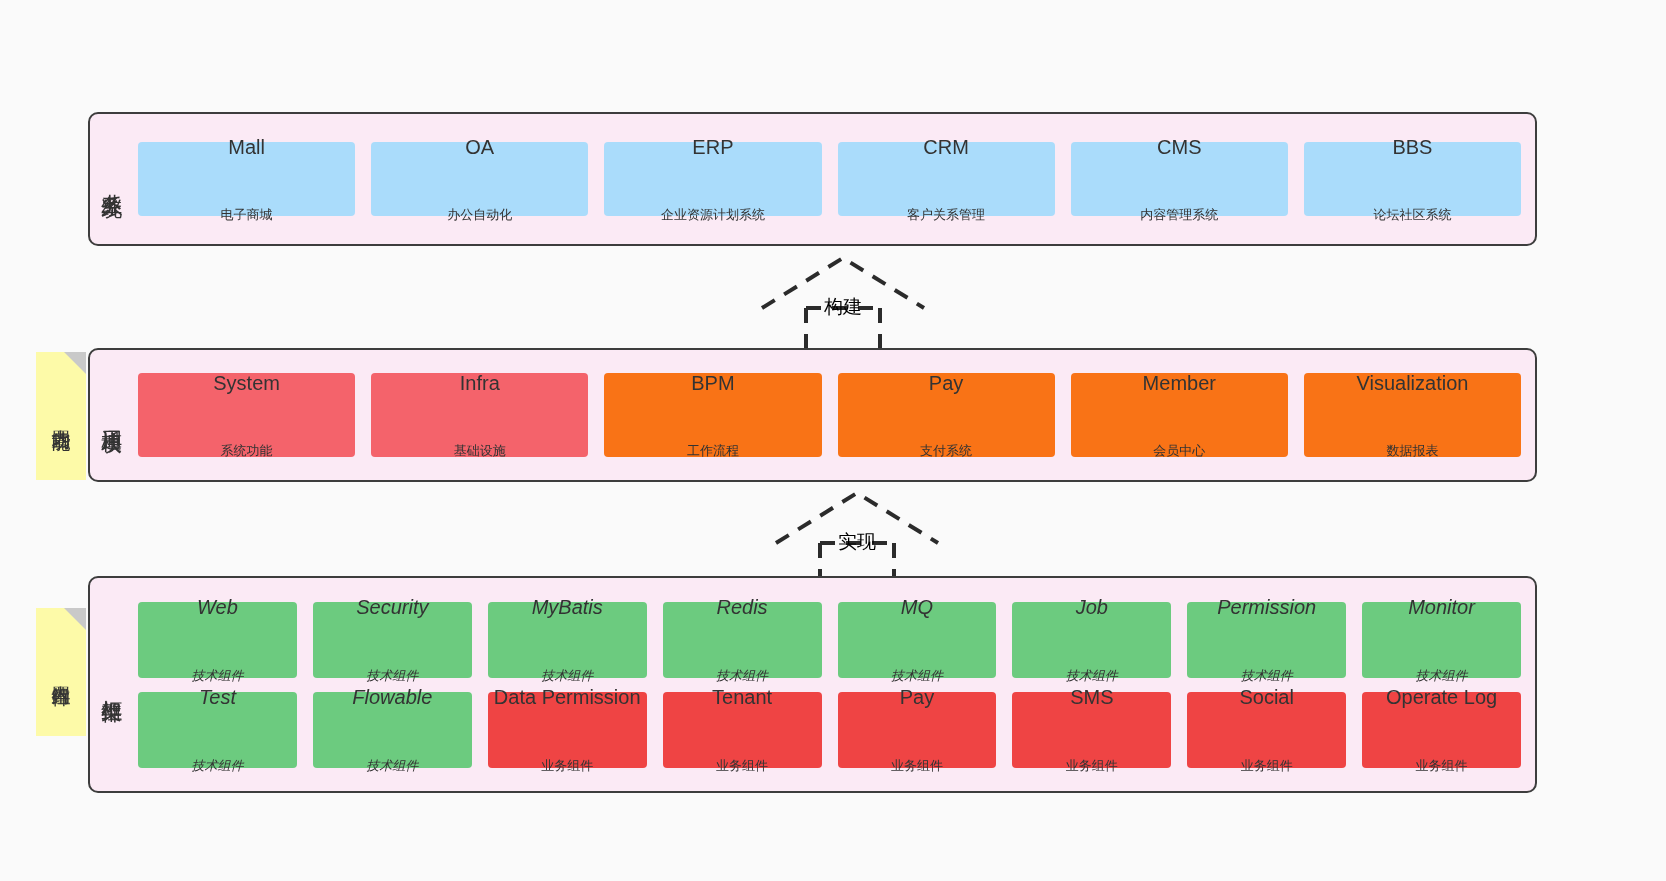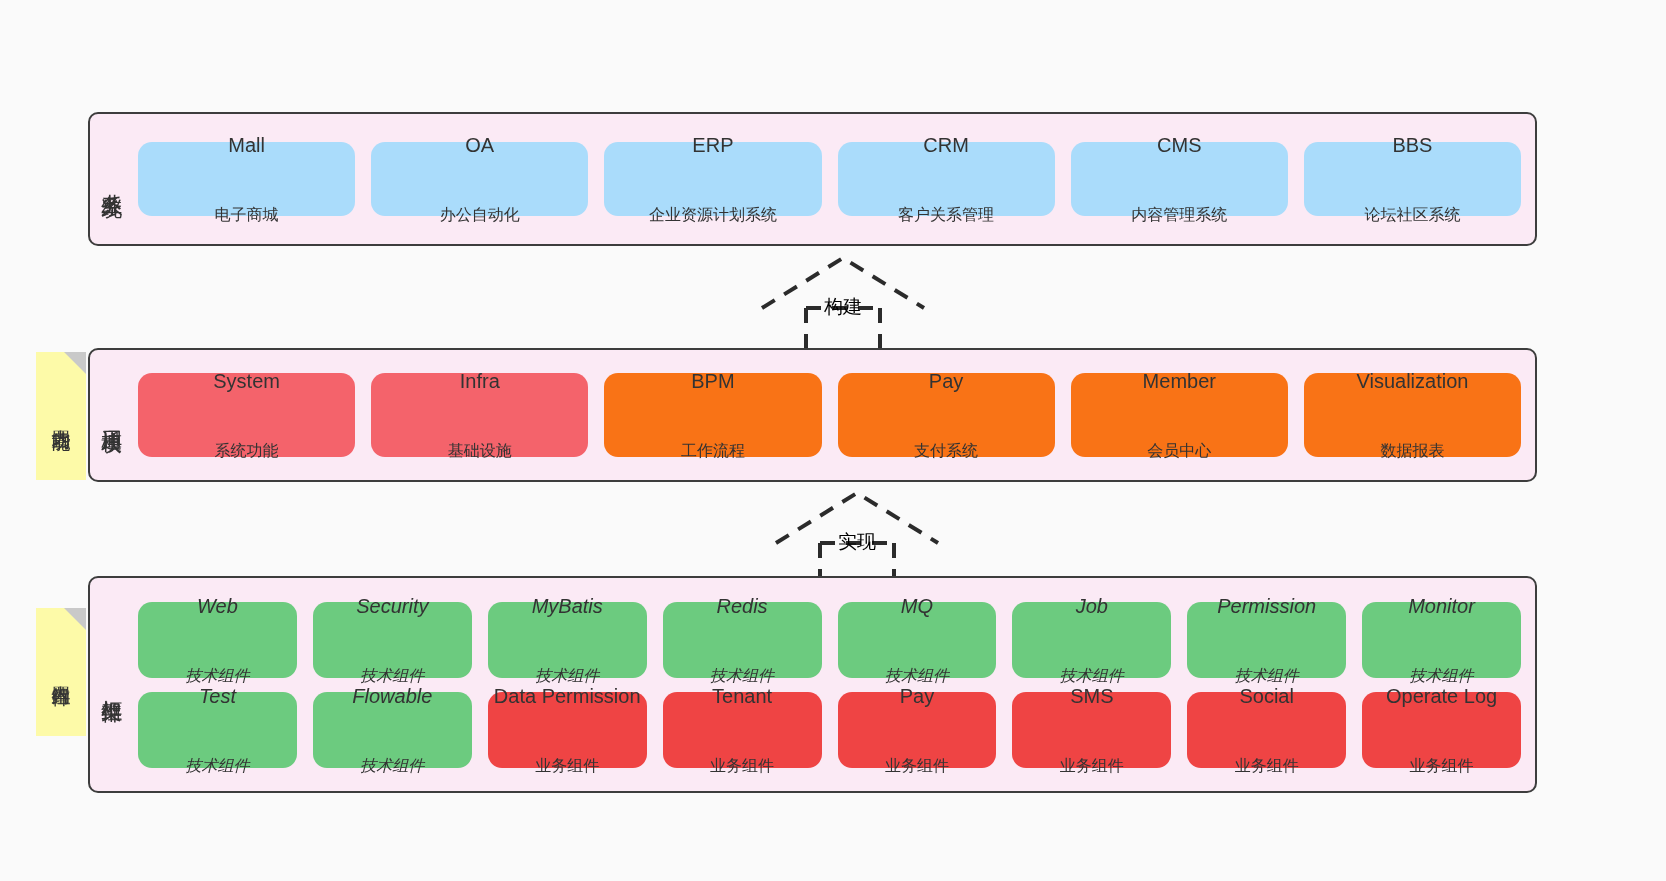--- a/index.html
+++ b/index.html
@@ -57,31 +57,31 @@
   .row {
     display: flex;
     gap: 16px;
     align-items: stretch;
   }
   .row > * { flex: 1 1 0; }
 
   
   .box {
     box-sizing: border-box;
-    border-radius: 14px;
+    border-radius: 4px;
     display: flex;
     flex-direction: column;
     align-items: center;
     justify-content: center;
     text-align: center;
     padding: 6px 4px;
     line-height: 1.22;
   }
   .box .t1 { font-size: 20px; }
-  .box .t2 { font-size: 16px; margin-top: 48px; }
+  .box .t2 { font-size: 13px; margin-top: 48px; }
 
   .blue      { background: #aadcfb; }
   .red       { background: #f4636b; }
   .pink      { background: #f97316; }
   .green     { background: #6ccb7f; font-style: italic; }
   .lightgreen{ background: #ef4444; }
 
   
   #layer-business { left: 88px;  top: 112px; width: 1449px; height: 134px; }
   #layer-modules  { left: 88px;  top: 348px; width: 1449px; height: 134px; }

